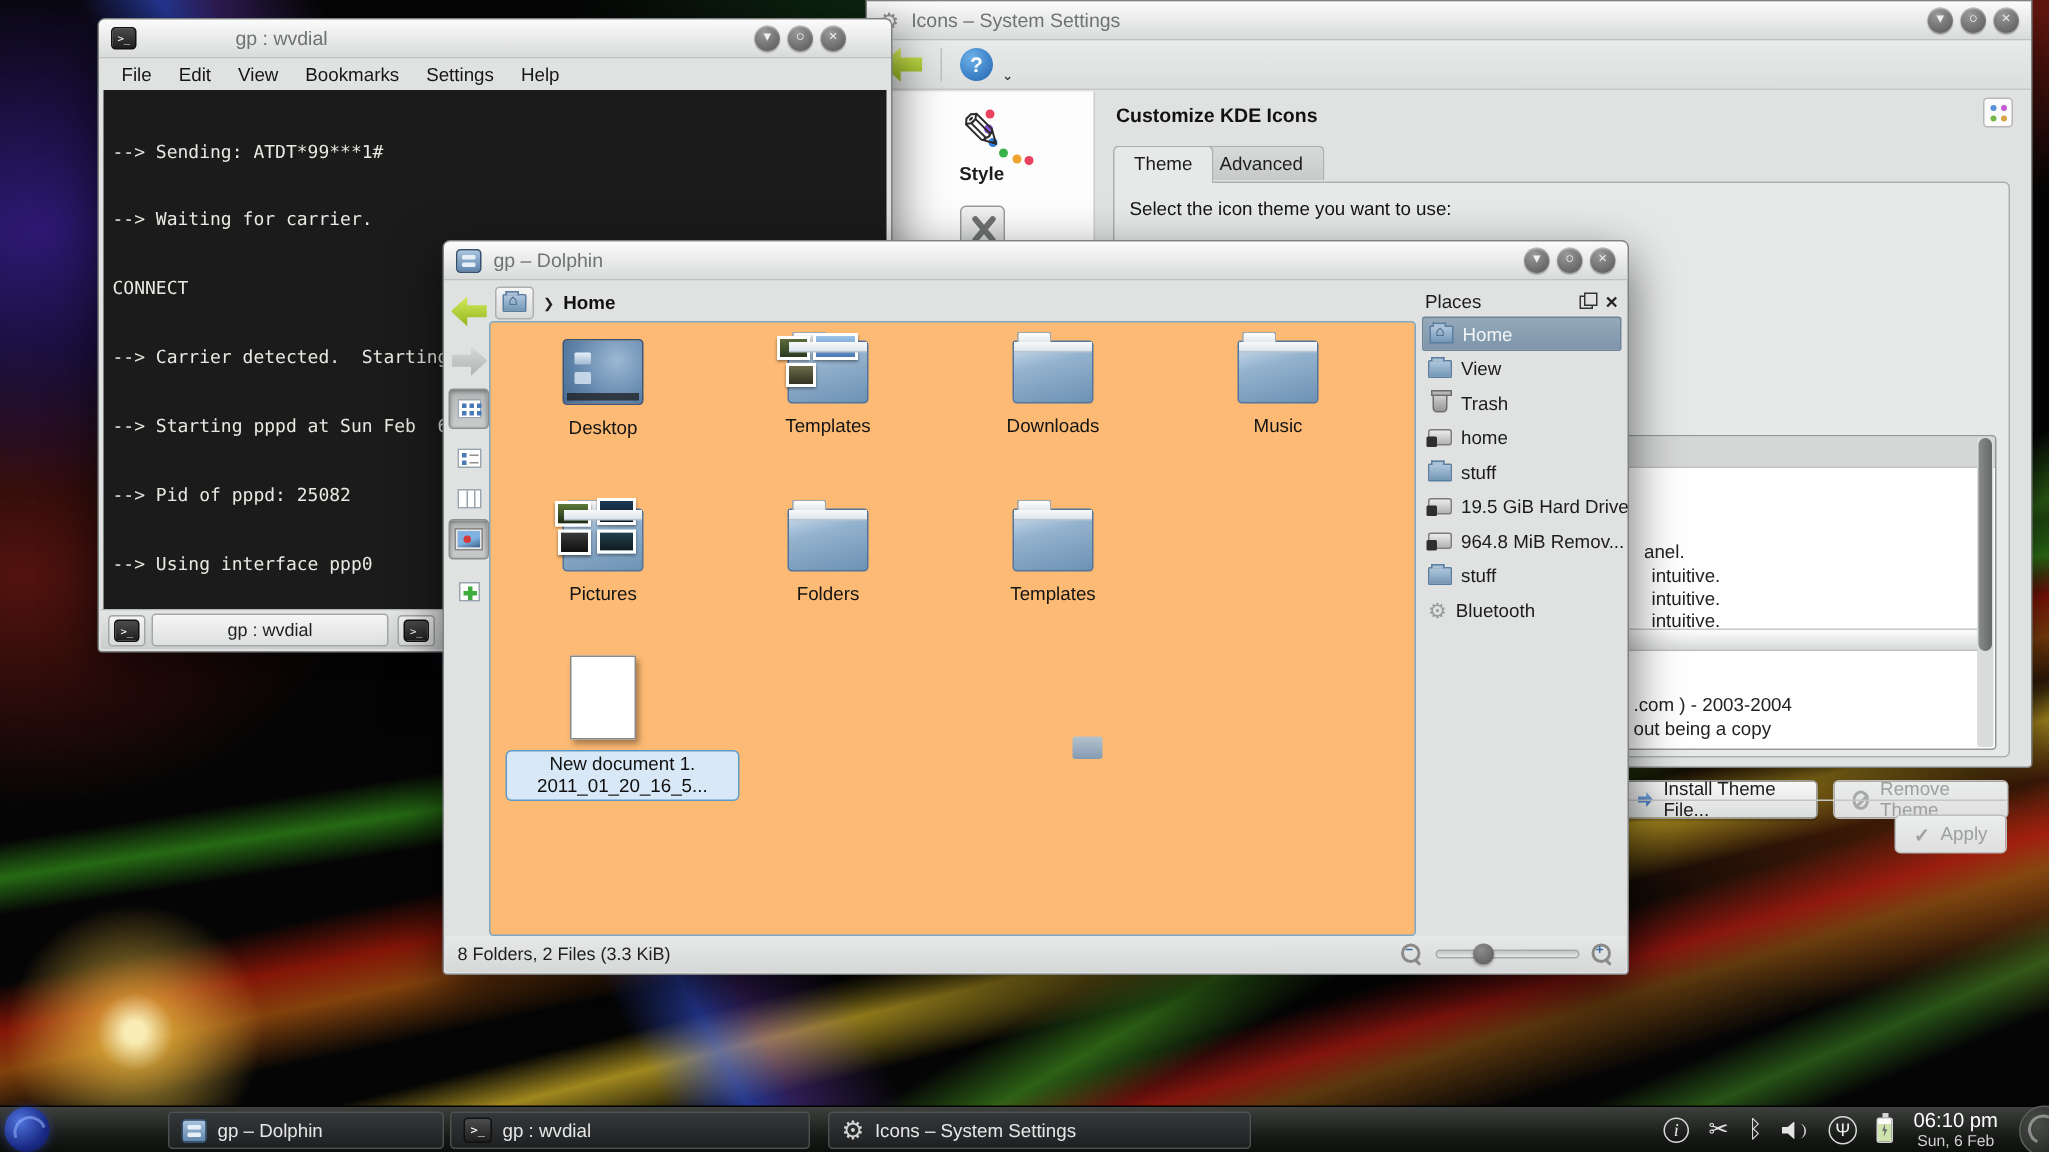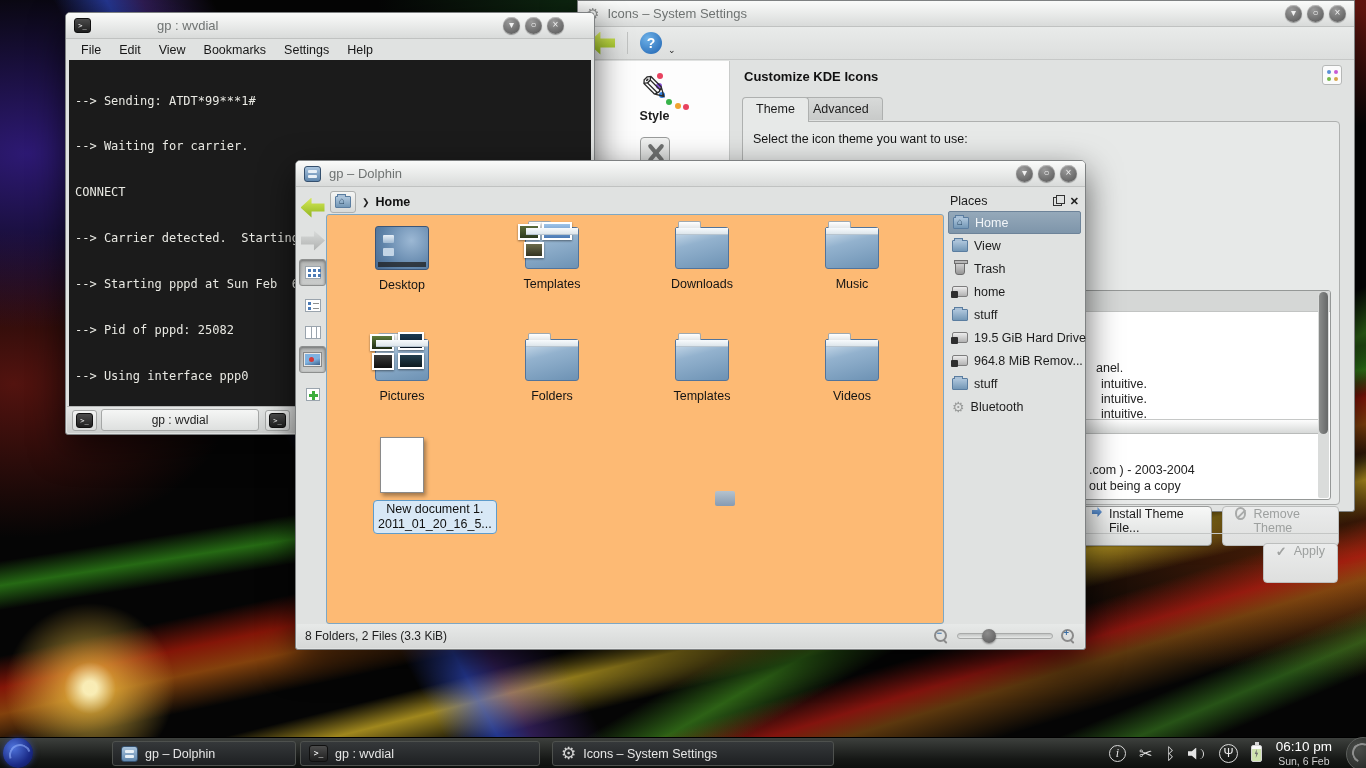--- a/index.html
+++ b/index.html
@@ -96,21 +96,21 @@
   .ss-select-label{position:absolute;left:10px;top:10px;font-size:12.5px;color:#141414;}
   #ss-list{position:absolute;left:5px;top:168px;right:8px;height:210px;background:#fff;
     border:1px solid #959897;border-radius:3px;overflow:hidden;}
   .ss-list-topband{position:absolute;left:0;right:0;top:0;height:21px;background:#d5d7d6;border-bottom:1px solid #c2c4c3;}
   .ss-frag{position:absolute;font-size:12.5px;color:#232323;}
   .ss-sel-row{position:absolute;left:0;right:12px;top:128px;height:15px;
     background:linear-gradient(#fdfdfd,#d7d9d8);border-top:1px solid #c6c8c7;border-bottom:1px solid #b9bbba;}
   .ss-scroll{position:absolute;right:1px;top:1px;width:11px;bottom:1px;background:#dadcdb;border-radius:2px;}
   .ss-thumb{position:absolute;left:1px;right:1px;top:0;height:69%;border-radius:5px;
     background:linear-gradient(90deg,#8a8c8b,#666868);}
-  .btn{display:inline-flex;align-items:flex-start;gap:7px;height:40px;padding:0 12px;border:1px solid #9a9c9b;
+  .btn{display:inline-flex;align-items:center;gap:7px;height:26px;padding:0 12px;border:1px solid #9a9c9b;
     border-radius:4px;background:linear-gradient(#f7f8f7,#dbdddc);font-size:12.5px;color:#1c1c1c;
     box-shadow:0 1px 1px rgba(0,0,0,.18);}
   .btn.disabled{color:#9da09f;border-color:#bcbebd;background:linear-gradient(#ebecec,#dedfde);box-shadow:none;}
   .mini-arrow-right{width:12px;height:10px;clip-path:polygon(0 30%,55% 30%,55% 0,100% 50%,55% 100%,55% 70%,0 70%);
     background:linear-gradient(#7fb0e8,#3a6fb4);}
   .no-sign{position:relative;width:13px;height:13px;border:2px solid #a8aaa9;border-radius:50%;}
   .no-sign::after{content:"";position:absolute;left:-1px;top:4px;width:11px;height:2px;background:#a8aaa9;transform:rotate(-45deg);}
   .check{color:#a0a2a1;font-size:13px;font-weight:bold;}
   .ss-sep{position:absolute;left:14px;right:14px;top:472px;height:1px;background:#c4c6c5;}
 
@@ -159,21 +159,21 @@
   .desktop-icon::before{content:"";position:absolute;left:7px;top:8px;width:11px;height:8px;border-radius:1px;
     background:linear-gradient(#e8f0f8,#9fb9d2);box-shadow:0 13px 0 0 #c3d5e6;}
   .desktop-icon::after{content:"";position:absolute;left:2px;right:2px;bottom:2px;height:5px;background:rgba(30,30,30,.75);}
   .thumb{position:absolute;border:2px solid #fff;box-shadow:0 1px 2px rgba(0,0,0,.45);}
   .page{position:relative;width:44px;height:56px;margin:0 auto;background:#fff;border:1px solid #8a8a8a;
     box-shadow:2px 3px 4px rgba(0,0,0,.35);}
   .page.tall{height:66px;}
   .page .ptext{position:absolute;inset:2px;font-size:5.5px;line-height:6.5px;color:#4a4a4a;text-align:left;
     word-break:break-all;overflow:hidden;font-family:"Liberation Sans",sans-serif;}
   .sel-label{display:inline-block;background:#d8e8f6;border:1px solid #5f9ccb;border-radius:4px;
-    padding:1px 4px;font-size:12.5px;color:#111;line-height:15px;margin-top:7px;margin-left:36px;}
+    padding:1px 20px;font-size:12.5px;color:#111;line-height:15px;margin-top:7px;}
   .artifact{position:absolute;left:388px;top:276px;width:20px;height:15px;border-radius:2px;opacity:.85;
     background:linear-gradient(#a9c4dd,#7095bd);}
 
   #places{position:absolute;left:652px;top:30px;width:133px;bottom:26px;font-size:12.5px;color:#1c1c1c;}
   #places-header{display:flex;align-items:center;height:20px;padding:0 2px;}
   .detach-ic{width:9px;height:9px;border:1px solid #333;position:relative;margin-left:auto;margin-right:8px;}
   .detach-ic::after{content:"";position:absolute;left:2px;top:-3px;width:7px;height:7px;background:#e0e2e1;border:1px solid #333;}
   .close-ic{font-size:11px;font-weight:bold;color:#222;}
   .place-row{display:flex;align-items:center;gap:6px;height:23px;padding:0 4px;border-radius:2px;}
   .place-row.selected{background:linear-gradient(#95a9ba,#7e95aa);border:1px solid #6d8399;color:#f2f5f8;}
@@ -441,24 +441,20 @@
         <span class="label">Pictures</span>
       </div>
       <div class="cell" style="left:160px;top:118px">
         <div class="folder"></div>
         <span class="label">Folders</span>
       </div>
       <div class="cell" style="left:310px;top:118px">
         <div class="folder"></div>
         <span class="label">Templates</span>
       </div>
-      <div class="cell" style="left:460px;top:118px">
-        <div class="folder"></div>
-        <span class="label">Videos</span>
-      </div>
 
       <div class="cell" style="left:10px;top:222px">
         <div class="page"></div>
         <span class="sel-label">
           <span style="display:block">New document 1.</span>
           <span style="display:block">2011_01_20_16_5...</span>
         </span>
       </div>
       <div class="artifact"></div>
     </div>

